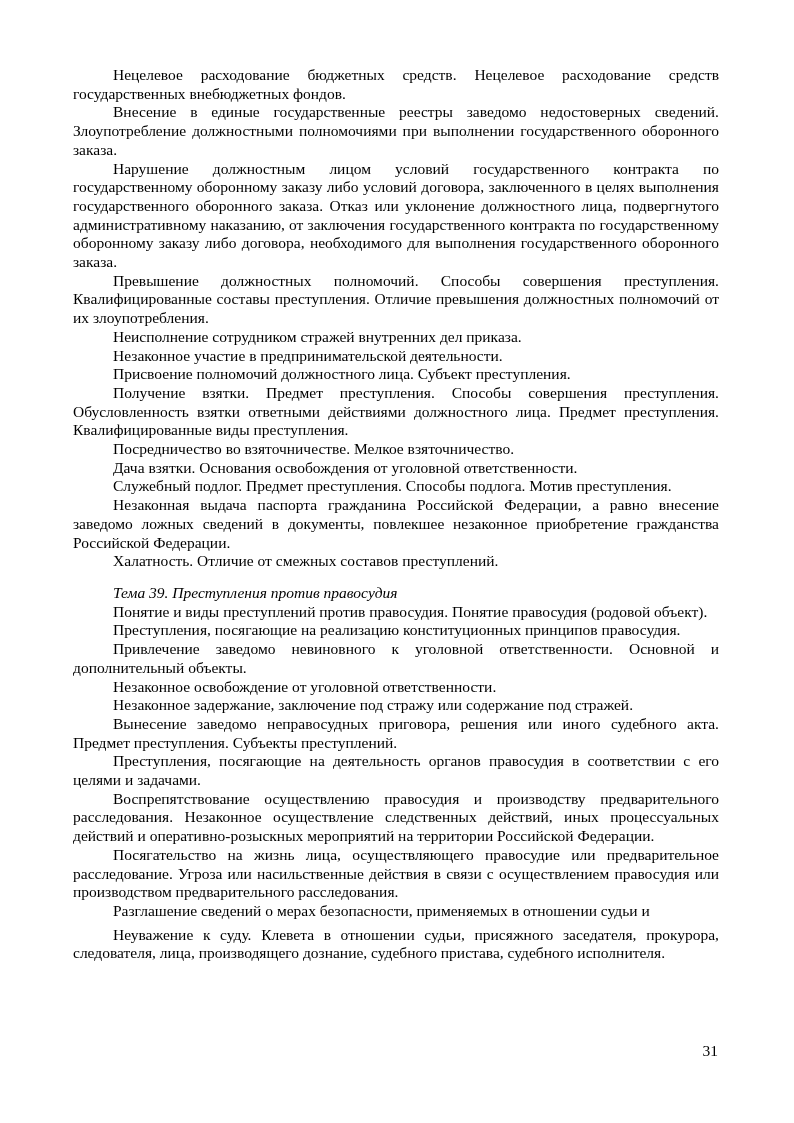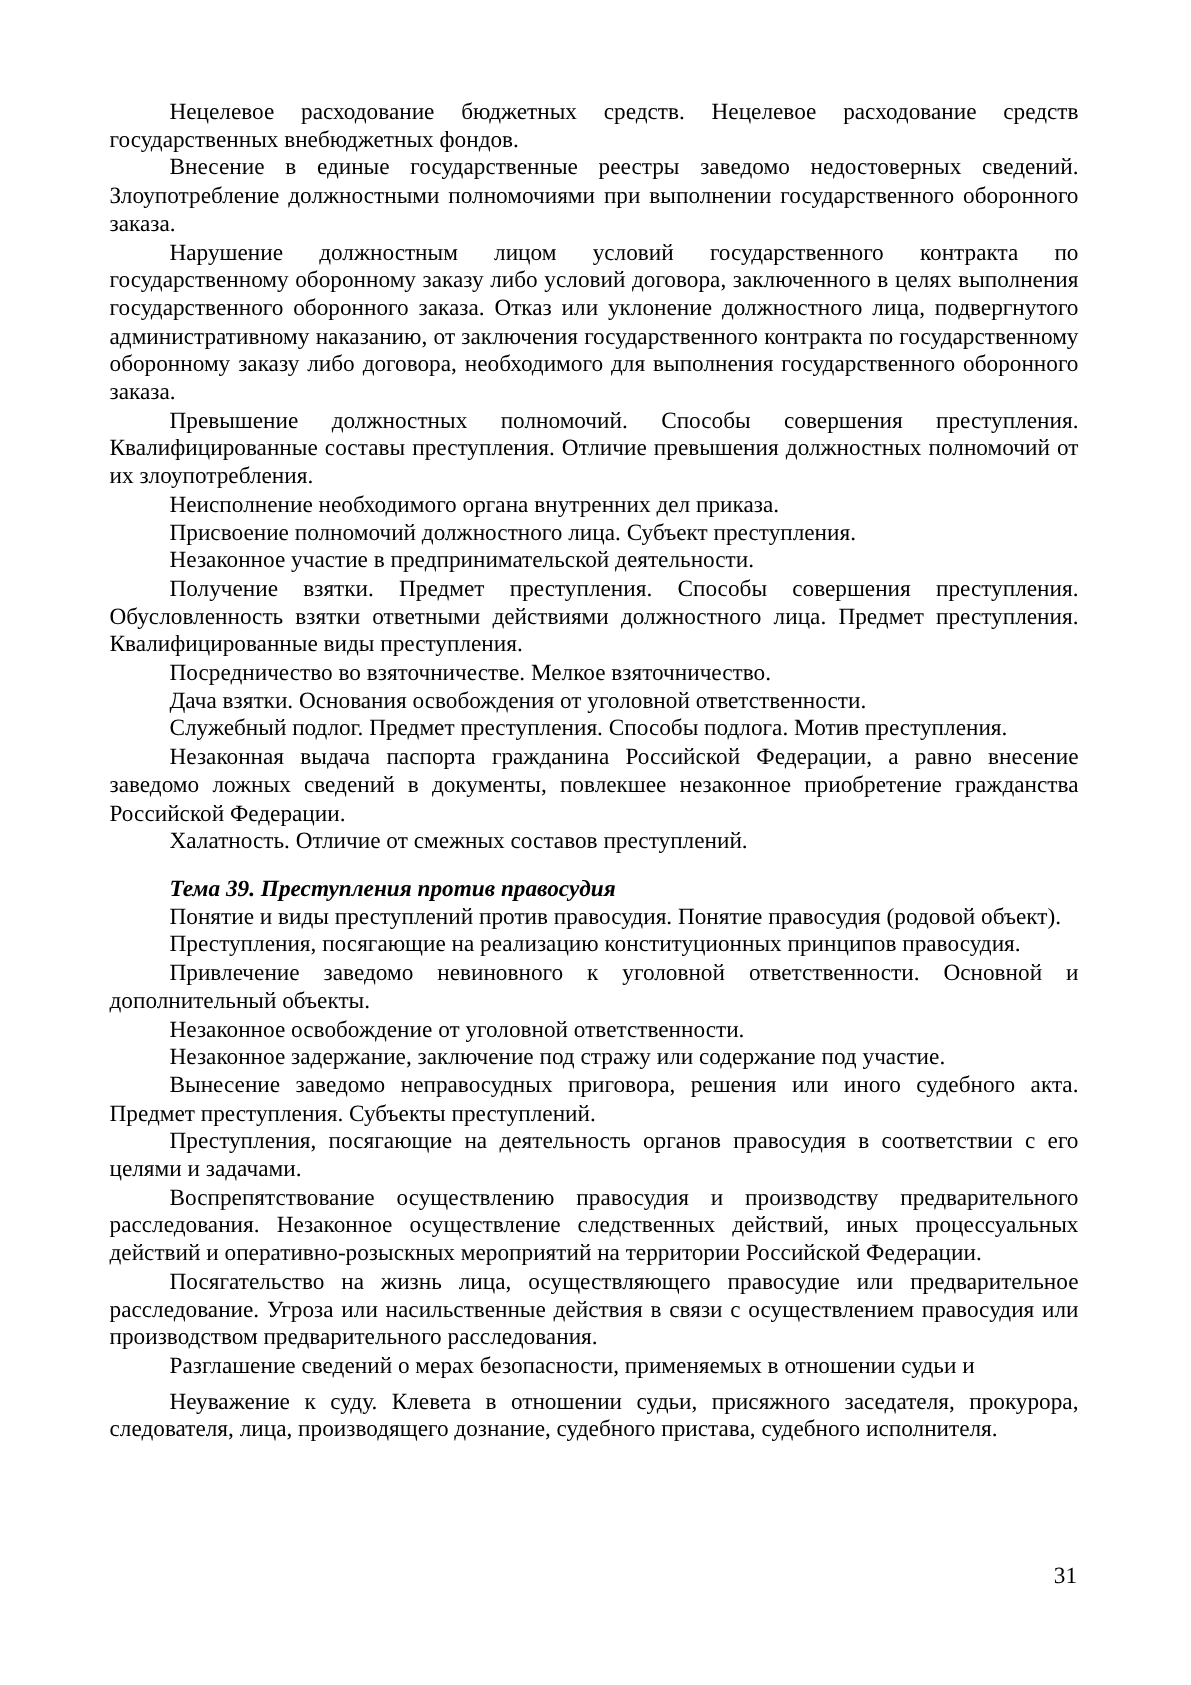--- a/index.html
+++ b/index.html
@@ -27,21 +27,21 @@
     text-align: justify;
     text-justify: inter-word;
   }
   .para {
     margin: 0;
     text-indent: 40px;
   }
   .heading {
     margin: 13px 0 0 0;
     text-indent: 40px;
-    font-weight: bold;
+    font-weight: normal;
     font-style: italic;
   }
   .gap-before {
     margin-top: 5px;
   }
   .page-number {
     position: absolute;
     top: 1042px;
     right: 76px;
     font-size: 15.5px;
@@ -51,35 +51,35 @@
 </style>
 </head>
 <body>
 
 <div class="page">
   <div class="text-block" id="doc-body">
       <p class="para">Нецелевое расходование бюджетных средств. Нецелевое расходование средств государственных внебюджетных фондов.</p>
       <p class="para">Внесение в единые государственные реестры заведомо недостоверных сведений. Злоупотребление должностными полномочиями при выполнении государственного оборонного заказа.</p>
       <p class="para">Нарушение должностным лицом условий государственного контракта по государственному оборонному заказу либо условий договора, заключенного в целях выполнения государственного оборонного заказа. Отказ или уклонение должностного лица, подвергнутого административному наказанию, от заключения государственного контракта по государственному оборонному заказу либо договора, необходимого для выполнения государственного оборонного заказа.</p>
       <p class="para">Превышение должностных полномочий. Способы совершения преступления. Квалифицированные составы преступления. Отличие превышения должностных полномочий от их злоупотребления.</p>
-      <p class="para">Неисполнение необходимого органа внутренних дел приказа.</p>
+      <p class="para">Неисполнение сотрудником стражей внутренних дел приказа.</p>
+      <p class="para">Незаконное участие в предпринимательской деятельности.</p>
       <p class="para">Присвоение полномочий должностного лица. Субъект преступления.</p>
-      <p class="para">Незаконное участие в предпринимательской деятельности.</p>
       <p class="para">Получение взятки. Предмет преступления. Способы совершения преступления. Обусловленность взятки ответными действиями должностного лица. Предмет преступления. Квалифицированные виды преступления.</p>
       <p class="para">Посредничество во взяточничестве. Мелкое взяточничество.</p>
       <p class="para">Дача взятки. Основания освобождения от уголовной ответственности.</p>
       <p class="para">Служебный подлог. Предмет преступления. Способы подлога. Мотив преступления.</p>
       <p class="para">Незаконная выдача паспорта гражданина Российской Федерации, а равно внесение заведомо ложных сведений в документы, повлекшее незаконное приобретение гражданства Российской Федерации.</p>
       <p class="para">Халатность. Отличие от смежных составов преступлений.</p>
       <p class="heading">Тема 39. Преступления против правосудия</p>
       <p class="para">Понятие и виды преступлений против правосудия. Понятие правосудия (родовой объект).</p>
       <p class="para">Преступления, посягающие на реализацию конституционных принципов правосудия.</p>
       <p class="para">Привлечение заведомо невиновного к уголовной ответственности. Основной и дополнительный объекты.</p>
       <p class="para">Незаконное освобождение от уголовной ответственности.</p>
-      <p class="para">Незаконное задержание, заключение под стражу или содержание под участие.</p>
+      <p class="para">Незаконное задержание, заключение под стражу или содержание под стражей.</p>
       <p class="para">Вынесение заведомо неправосудных приговора, решения или иного судебного акта. Предмет преступления. Субъекты преступлений.</p>
       <p class="para">Преступления, посягающие на деятельность органов правосудия в соответствии с его целями и задачами.</p>
       <p class="para">Воспрепятствование осуществлению правосудия и производству предварительного расследования. Незаконное осуществление следственных действий, иных процессуальных действий и оперативно-розыскных мероприятий на территории Российской Федерации.</p>
       <p class="para">Посягательство на жизнь лица, осуществляющего правосудие или предварительное расследование. Угроза или насильственные действия в связи с осуществлением правосудия или производством предварительного расследования.</p>
       <p class="para">Разглашение сведений о мерах безопасности, применяемых в отношении судьи и</p>
       <p class="para gap-before">Неуважение к суду. Клевета в отношении судьи, присяжного заседателя, прокурора, следователя, лица, производящего дознание, судебного пристава, судебного исполнителя.</p>
     </div>
   <div class="page-number">31</div>
 </div>
 

